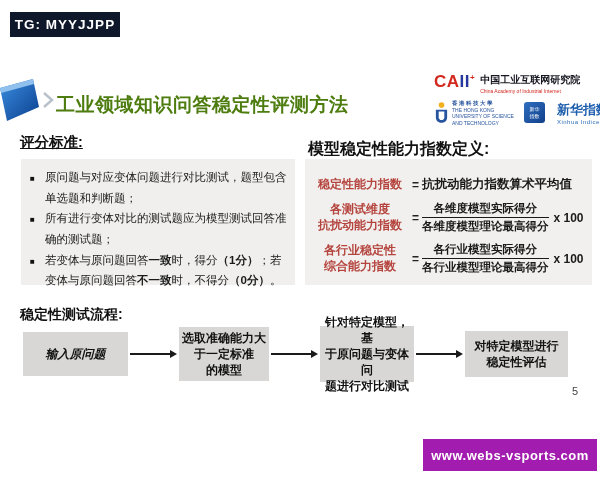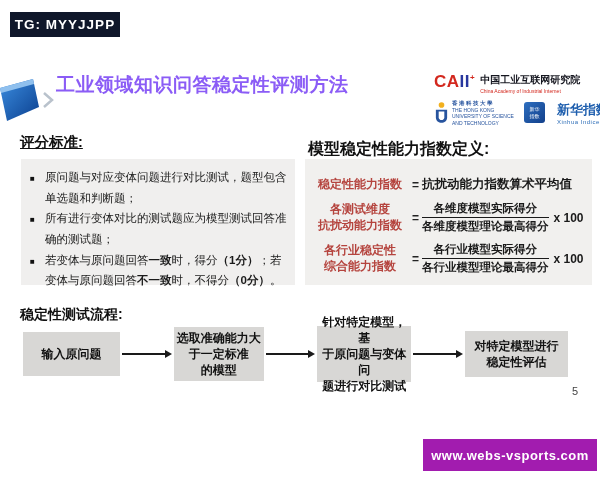--- a/index.html
+++ b/index.html
@@ -6,22 +6,22 @@
   body { background:#fff; font-family:"Liberation Sans","DejaVu Sans",sans-serif; }
   .canvas { position:relative; width:600px; height:480px; background:#ffffff; overflow:hidden; }
 
   
   .tg-badge { position:absolute; left:10px; top:12px; width:110px; height:25px;
     background:#0f172a; color:#fff; font-weight:bold; font-size:13.5px; letter-spacing:1px;
     display:flex; align-items:center; justify-content:center; }
 
   
   .title-deco { position:absolute; left:0; top:76px; width:56px; height:48px; }
-  .slide-title { position:absolute; left:56px; top:72px; font-size:19px; font-weight:bold;
-    color:#8b5cf6; letter-spacing:0.5px; }
+  .slide-title { position:absolute; left:56px; top:92px; font-size:19px; font-weight:bold;
+    color:#4d7c0f; letter-spacing:0.5px; }
 
   
   .logos { position:absolute; left:434px; top:73px; width:162px; }
   .caii-row { display:flex; align-items:flex-start; gap:5px; }
   .caii-abbr { font-size:17px; font-weight:900; color:#d3281e; line-height:1; letter-spacing:0.5px; }
   .caii-abbr .blue { color:#28379e;margin-top:28px; }
   .caii-abbr .plus { font-size:8px; vertical-align:super; color:#d3281e; }
   .caii-cn { font-size:10px; font-weight:bold; color:#15161f; white-space:nowrap; }
   .caii-en { font-size:5px; color:#d3281e; white-space:nowrap; margin-top:1px; }
   .partners-row { display:flex; align-items:center; margin-top:6px; }
@@ -61,21 +61,21 @@
   .fraction .num { padding:0 4px 1px; border-bottom:1.5px solid #1a1a1a; }
   .fraction .den { padding-top:1px; }
   .f-mult { font-weight:bold; font-size:12px; color:#1a1a1a; margin-left:5px; white-space:nowrap; }
 
   
   .flow-row { position:absolute; left:23px; top:326px; width:545px; height:56px;
     display:flex; align-items:center; }
   .flow-box { background:#d8d7d5; color:#111; font-weight:bold; font-size:12px; line-height:1.35;
     text-align:center; display:flex; align-items:center; justify-content:center;
     white-space:pre-line; flex:none; }
-  .fb1 { width:97px; height:44px; }
+  .fb1 { width:105px; height:44px;font-style:italic; }
   .fb2 { width:90px; height:54px; }
   .fb3 { width:94px; height:56px; }
   .fb4 { width:103px; height:46px; }
   .arrow { flex:1; display:flex; align-items:center; margin:0 2px; }
   .arrow .shaft { flex:1; height:1.6px; background:#1a1a1a; }
   .arrow .head { width:0; height:0; border-left:7px solid #1a1a1a;
     border-top:4px solid transparent; border-bottom:4px solid transparent; }
 
   .page-number { position:absolute; left:572px; top:385px; font-size:11px; color:#444; }
   .watermark { position:absolute; left:423px; top:439px; width:174px; height:32px;

